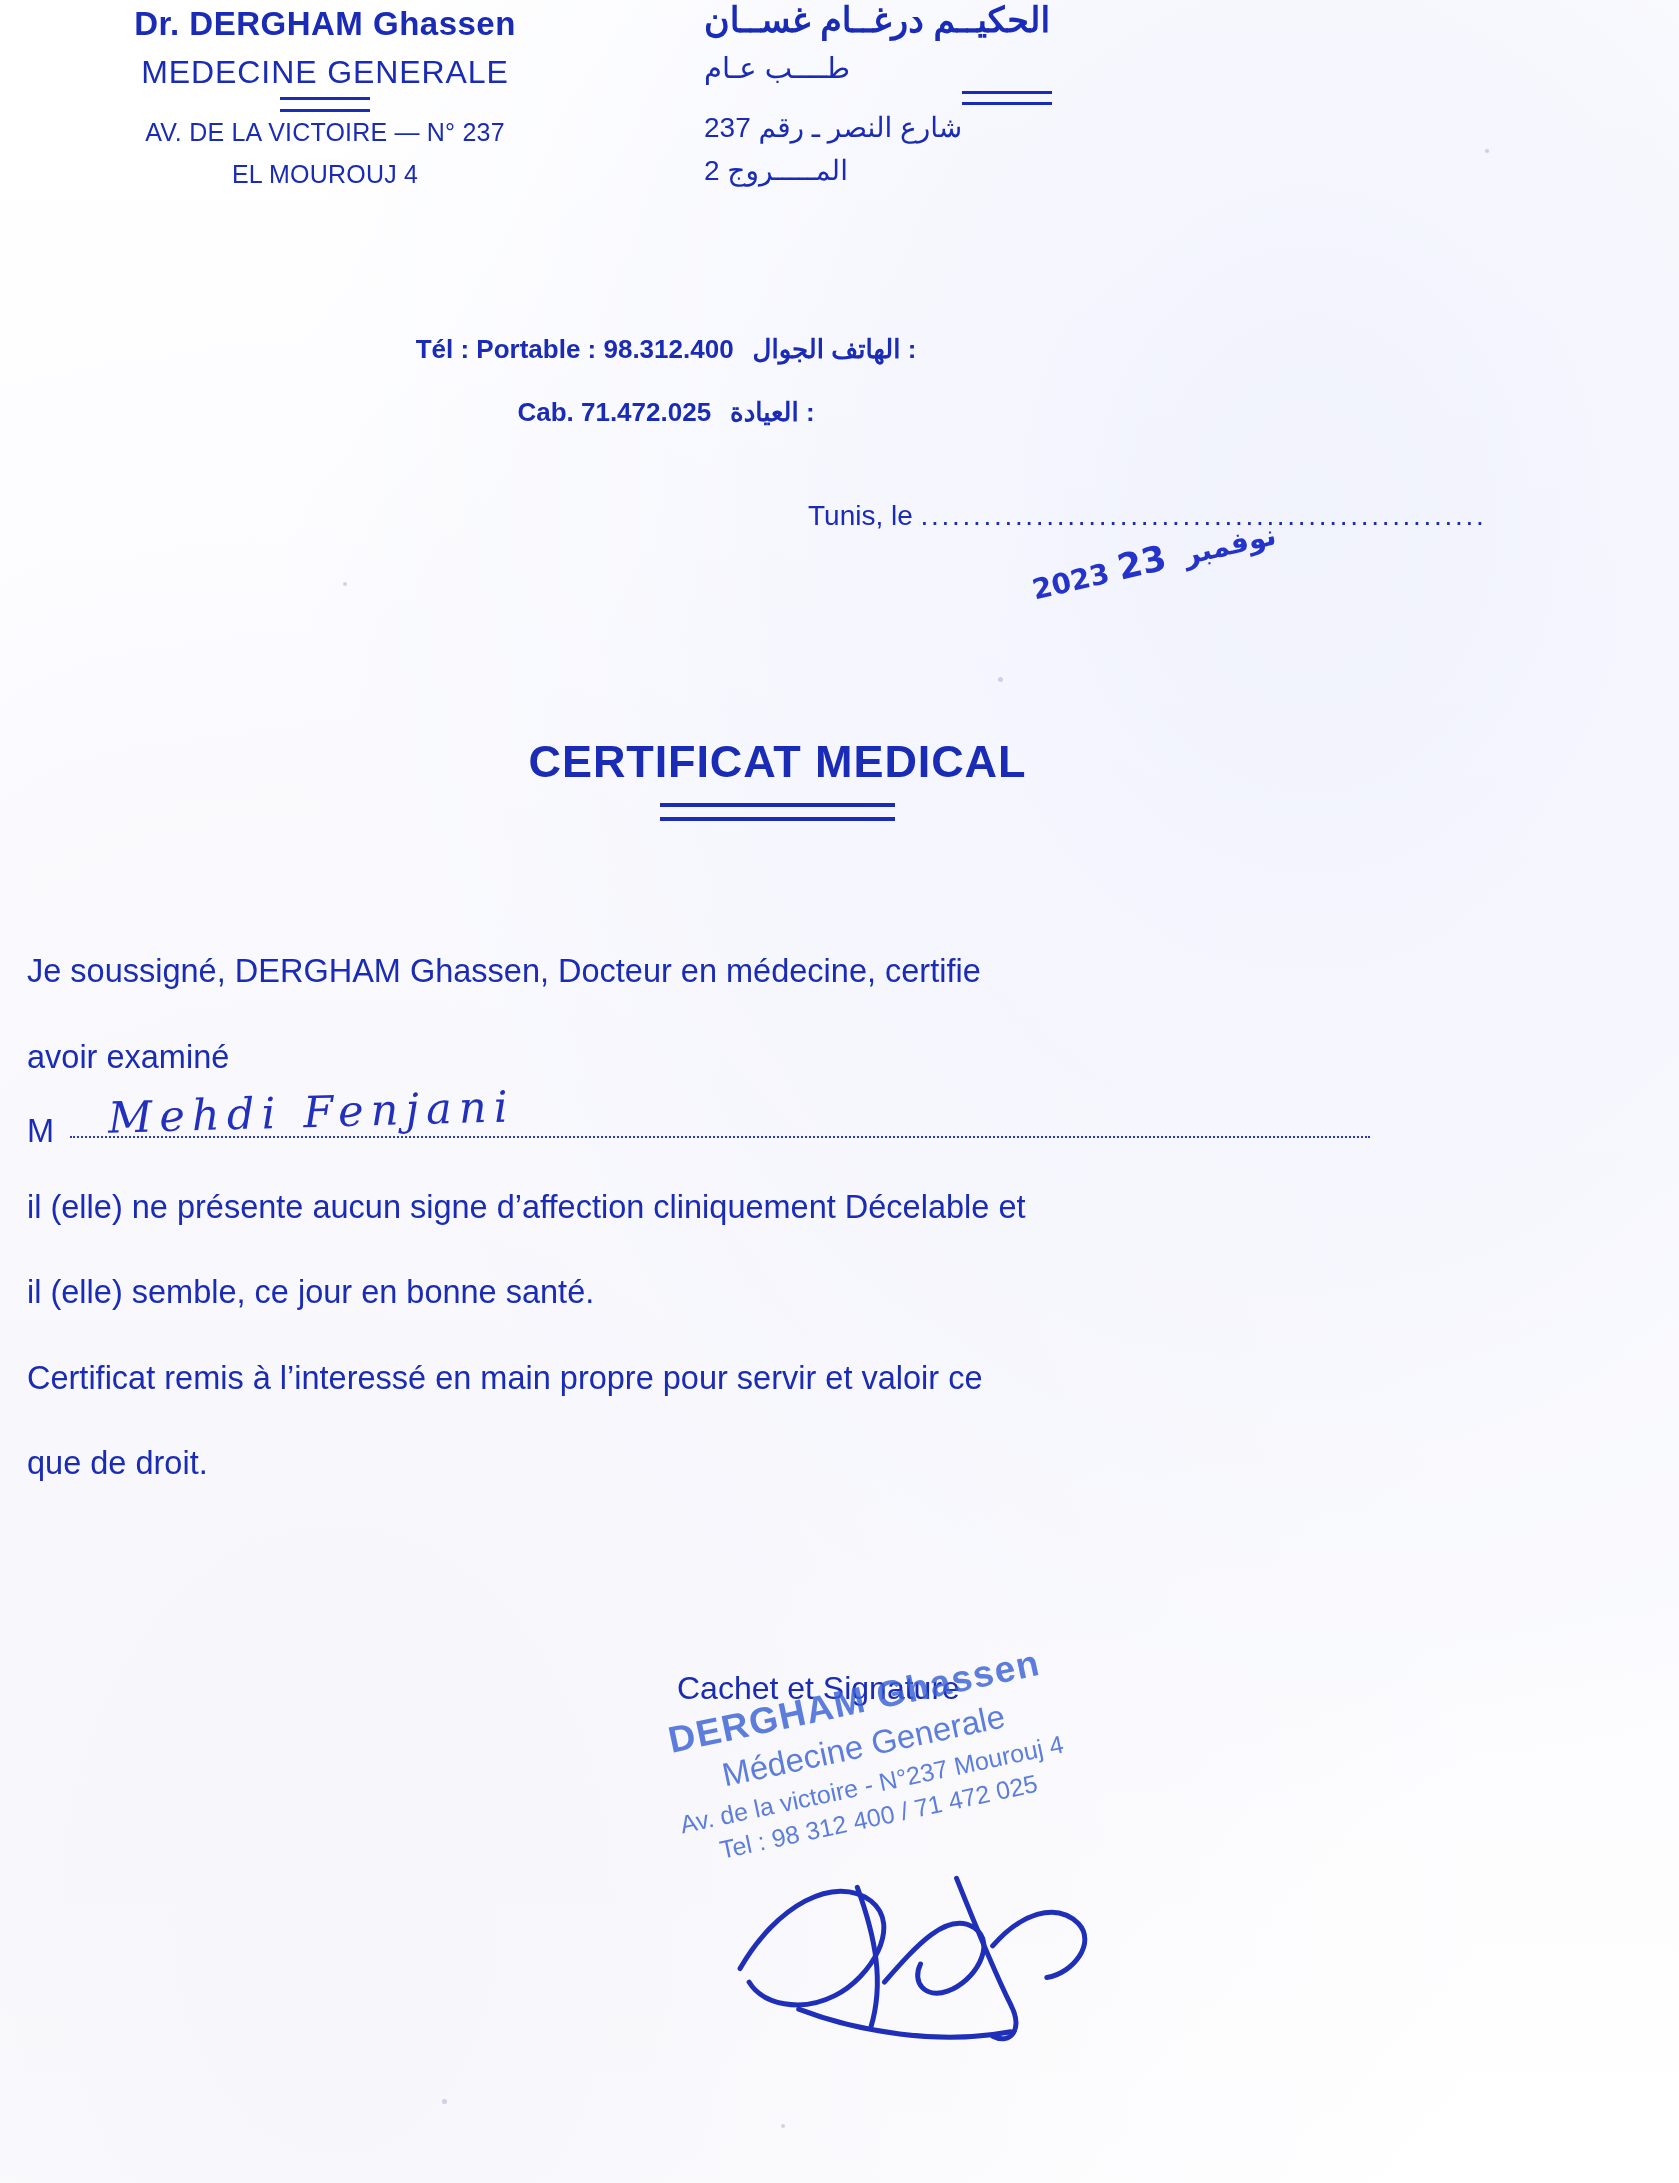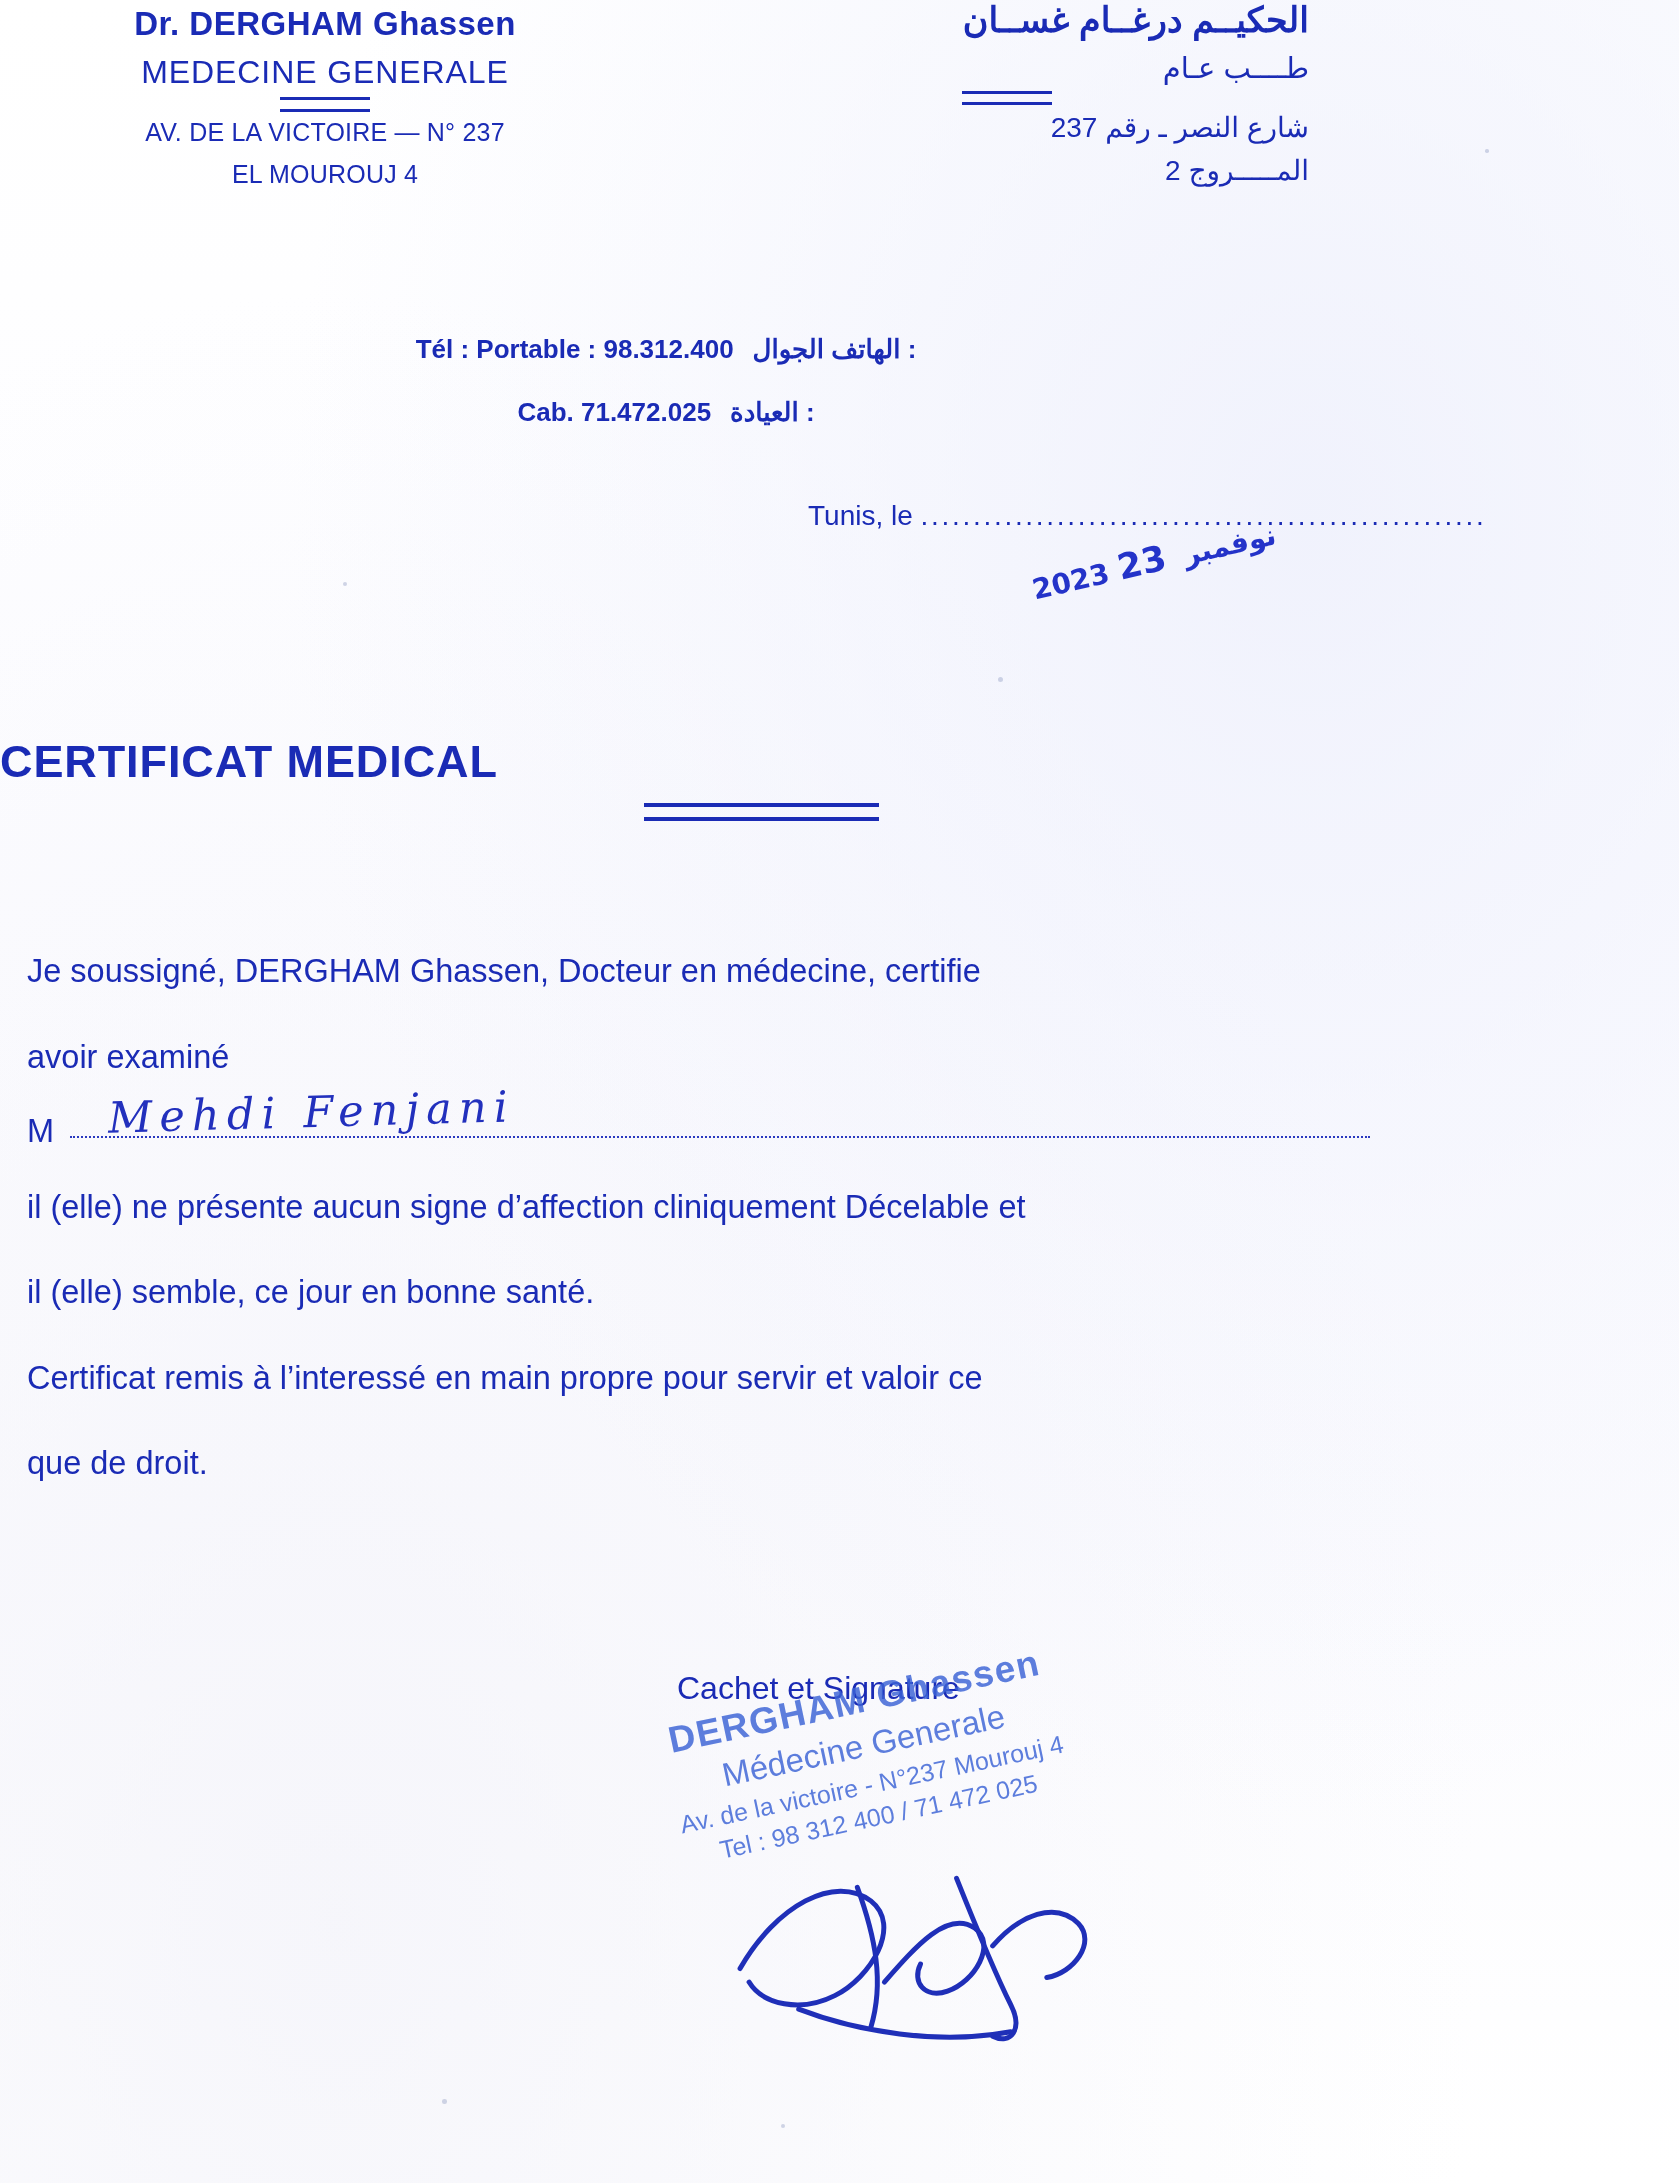--- a/index.html
+++ b/index.html
@@ -42,21 +42,21 @@
   .hdr-left {
     position: absolute;
     left: 27px;
     width: 596px;
     text-align: center;
   }
   .hdr-right {
     position: absolute;
     left: 704px;
     width: 605px;
-    text-align: right;
+    text-align: left;
     direction: rtl;
   }
   .name-fr {
     font-size: 33px;
     font-weight: bold;
     letter-spacing: 0.5px;
     white-space: nowrap;
   }
   .spec-fr {
     font-size: 32px;
@@ -128,23 +128,23 @@
     font-size: 28px;
   }
   #date-stamp .day {
     font-size: 35px;
     letter-spacing: 3.6px;
   }
   
   #title-block {
     position: absolute;
     top: 736px;
-    left: 0;
+    left: 16px;
     width: 1523px;
-    text-align: left;
+    text-align: center;
   }
   #doc-title {
     font-size: 45px;
     font-weight: bold;
     letter-spacing: 0.9px;
   }
   #title-rule {
     width: 235px;
     height: 10px;
     margin: 15.3px auto 0 auto;

